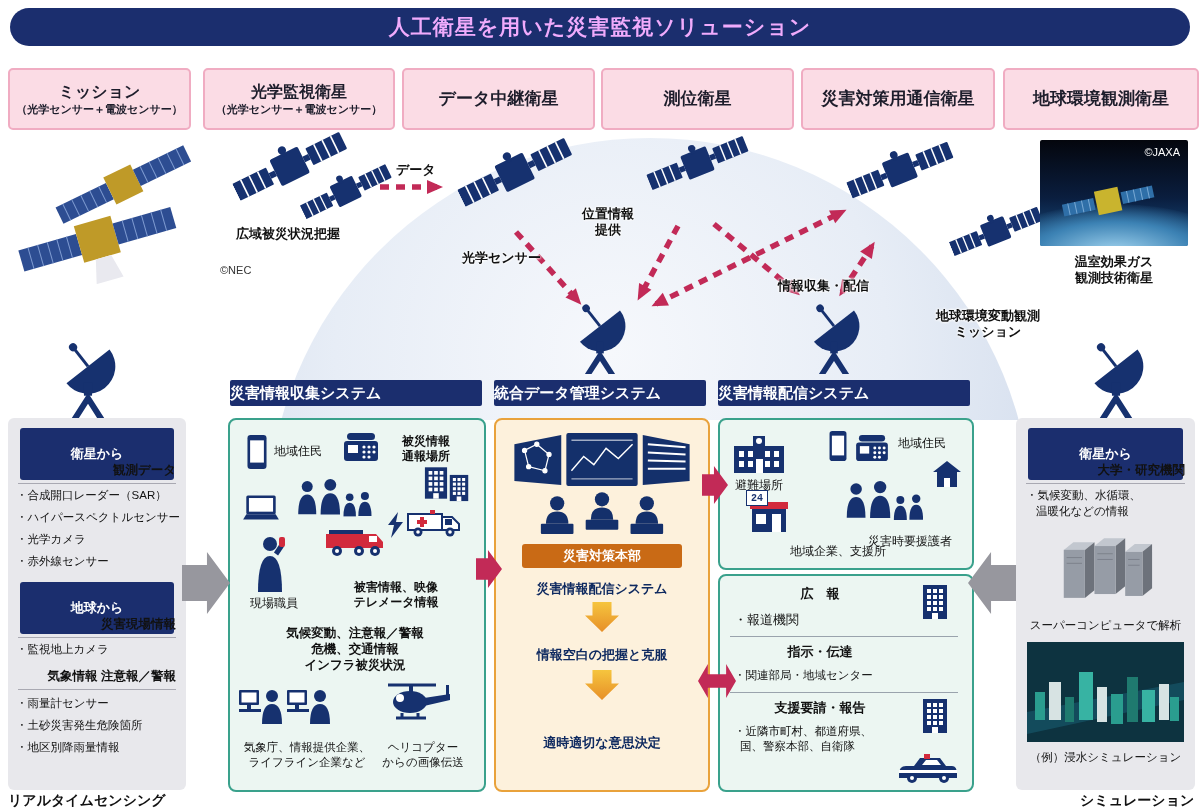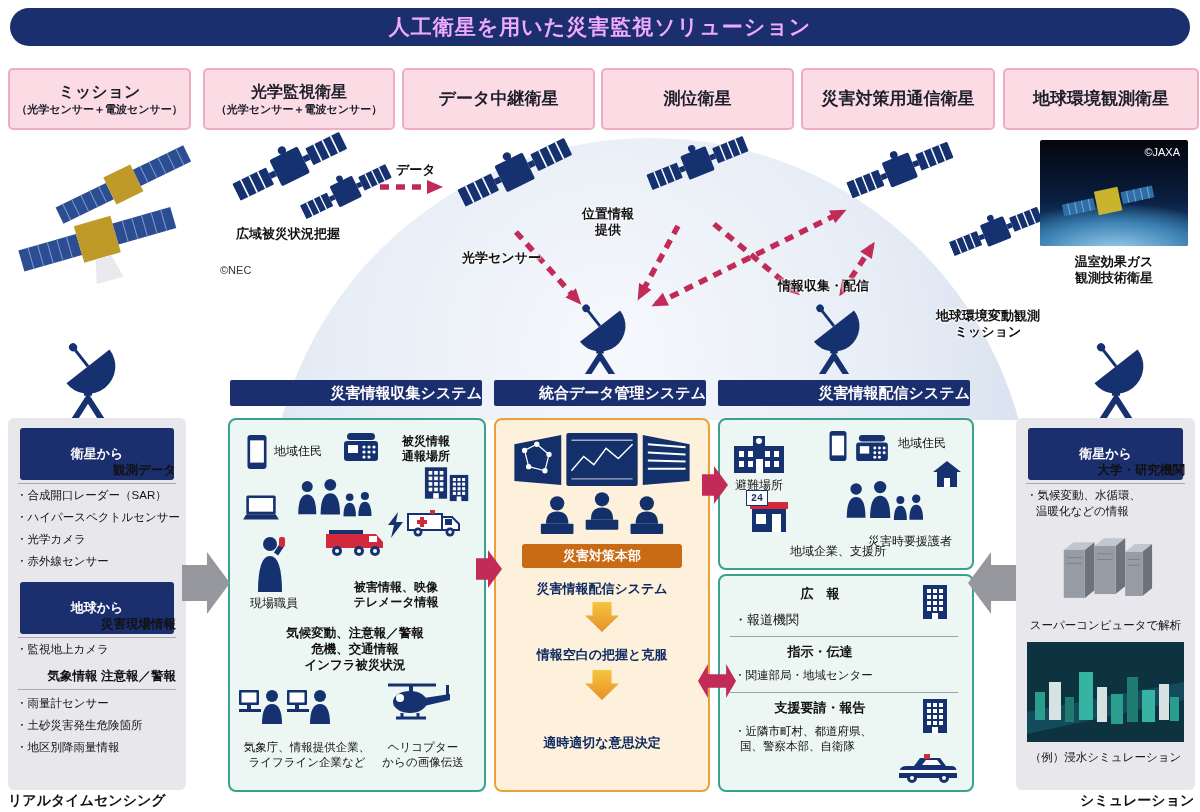--- a/index.html
+++ b/index.html
@@ -10,21 +10,21 @@
     font-size:21px;font-weight:bold;letter-spacing:1px;z-index:5;}
   .satbox{position:absolute;background:#fbdce5;border:2px solid #f0acc2;border-radius:5px;display:flex;flex-direction:column;
     align-items:center;justify-content:center;z-index:4;text-align:center;color:#1d1d2b;}
   .satbox .main{font-size:16px;font-weight:bold;line-height:1.2;}
   .satbox .main.lg{font-size:17px;}
   .satbox .sub{font-size:11px;font-weight:bold;line-height:1.2;margin-top:2px;}
   .earth-clip{position:absolute;left:0;top:126px;width:1200px;height:294px;overflow:hidden;z-index:0;}
   .earth{position:absolute;left:268px;top:12px;width:764px;height:764px;border-radius:50%;
     background:radial-gradient(circle at 45% 28%, #f6f8fc 0%, #e7edf6 40%, #d3dded 70%, #c3d0e6 100%);}
   .sysbar{position:absolute;background:#1b2e6e;color:#fff;font-weight:bold;font-size:15px;display:flex;align-items:center;
-    justify-content:flex-end;z-index:3;border-radius:2px;height:26px;}
+    justify-content:flex-start;z-index:3;border-radius:2px;height:26px;}
   .gpanel{position:absolute;background:#e8e8ec;border-radius:6px;z-index:3;}
   .pill{position:absolute;background:#1b2e6e;color:#fff;font-size:13px;font-weight:bold;text-align:center;
     border-radius:3px;padding:17px 0;}
   .sect{position:absolute;font-size:12.5px;font-weight:bold;text-align:right;border-bottom:1px solid #a9a9b2;padding-bottom:4px;}
   .li{position:absolute;font-size:11.5px;line-height:1.3;}
   .tpanel{position:absolute;background:#ecf6f2;border:2px solid #3aa18c;border-radius:8px;z-index:3;}
   .opanel{position:absolute;background:#fdf1dc;border:2px solid #e9a23b;border-radius:8px;z-index:3;}
   .lbl{position:absolute;font-size:12px;line-height:1.25;z-index:4;}
   .b{font-weight:bold;}
   .c{text-align:center;}

